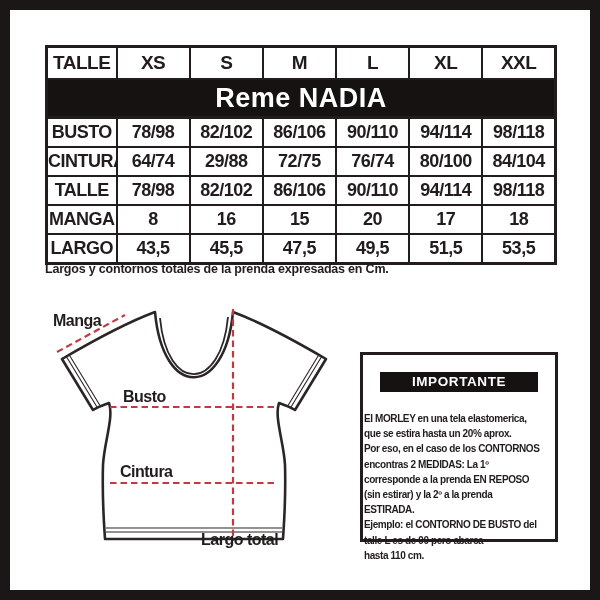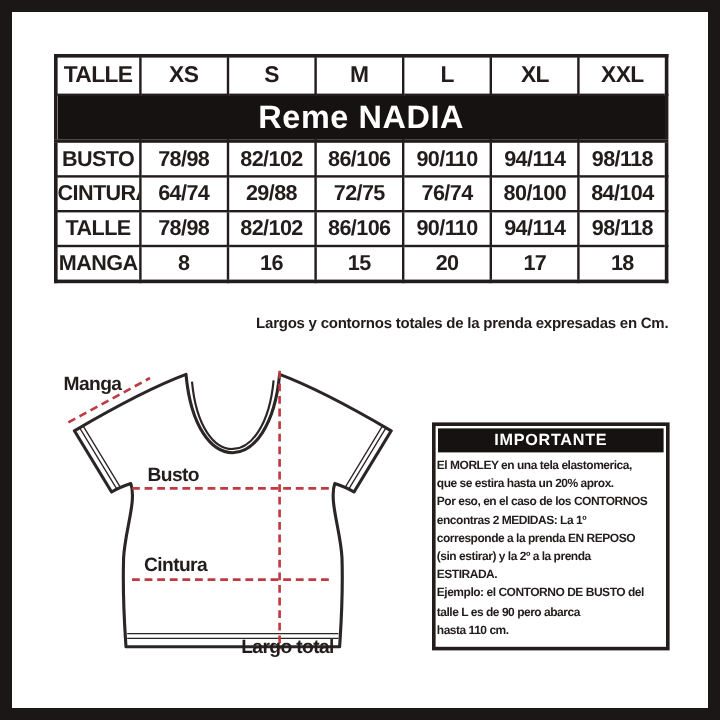--- a/index.html
+++ b/index.html
@@ -32,21 +32,21 @@
     background: #171212; color: #ffffff;
     font-size: 27px; height: 36px;
     letter-spacing: 0.5px; border-bottom: 3px solid #221c1c;
   }
   .size-table .col-head { font-size: 19px; height: 30px; letter-spacing: -0.5px; }
   .size-table .row-label { font-size: 14px; letter-spacing: -0.5px; }
   .size-table .value { font-size: 18px; height: 27px; letter-spacing: -0.5px; }
 
   .footnote {
     position: absolute; left: 35px; top: 252px; width: 512px;
-    text-align: right; font-weight: bold; font-size: 12.5px;
+    text-align: left; font-weight: bold; font-size: 12.5px;
     letter-spacing: -0.2px; color: #221c1c;
   }
 
   
   .diagram { position: absolute; left: 10px; top: 285px; width: 340px; height: 295px; }
   .diagram svg { position: absolute; left: 0; top: 0; }
   .dg-label {
     position: absolute; font-weight: bold; font-size: 16px;
     letter-spacing: -0.5px; color: #221c1c; white-space: nowrap;
   }
@@ -60,21 +60,21 @@
     position: absolute; left: 350px; top: 342px;
     width: 198px; height: 190px;
     box-sizing: border-box;
     border: 3px solid #221c1c;
     background: #ffffff;
   }
   .imp-title {
     background: #171212; color: #ffffff;
     font-weight: bold; font-size: 13.5px;
     text-align: center; letter-spacing: 0.6px;
-    margin: 2px; padding: 2px 0 3px;
+    margin: 17px; padding: 2px 0 3px;
   }
   .imp-body {
     font-weight: bold; font-size: 10px; line-height: 15.2px;
     color: #221c1c;
     white-space: pre-line; letter-spacing: -0.4px;
     padding: 2px 1px;
   }
 </style>
 </head>
 <body>
@@ -134,20 +134,29 @@
           <td class="value">98/118</td>
         </tr>
         <tr>
           <th class="row-label value">MANGA</th>
           <td class="value">8</td>
           <td class="value">16</td>
           <td class="value">15</td>
           <td class="value">20</td>
           <td class="value">17</td>
           <td class="value">18</td>
+        </tr>
+        <tr>
+          <th class="row-label value">LARGO</th>
+          <td class="value">43,5</td>
+          <td class="value">45,5</td>
+          <td class="value">47,5</td>
+          <td class="value">49,5</td>
+          <td class="value">51,5</td>
+          <td class="value">53,5</td>
         </tr>
       </tbody>
   </table>
 
   <div class="footnote">Largos y contornos totales de la prenda expresadas en Cm.</div>
 
   <div class="diagram">
     <svg width="340" height="295" viewBox="0 0 340 295">
 
       <path d="M 135,17

